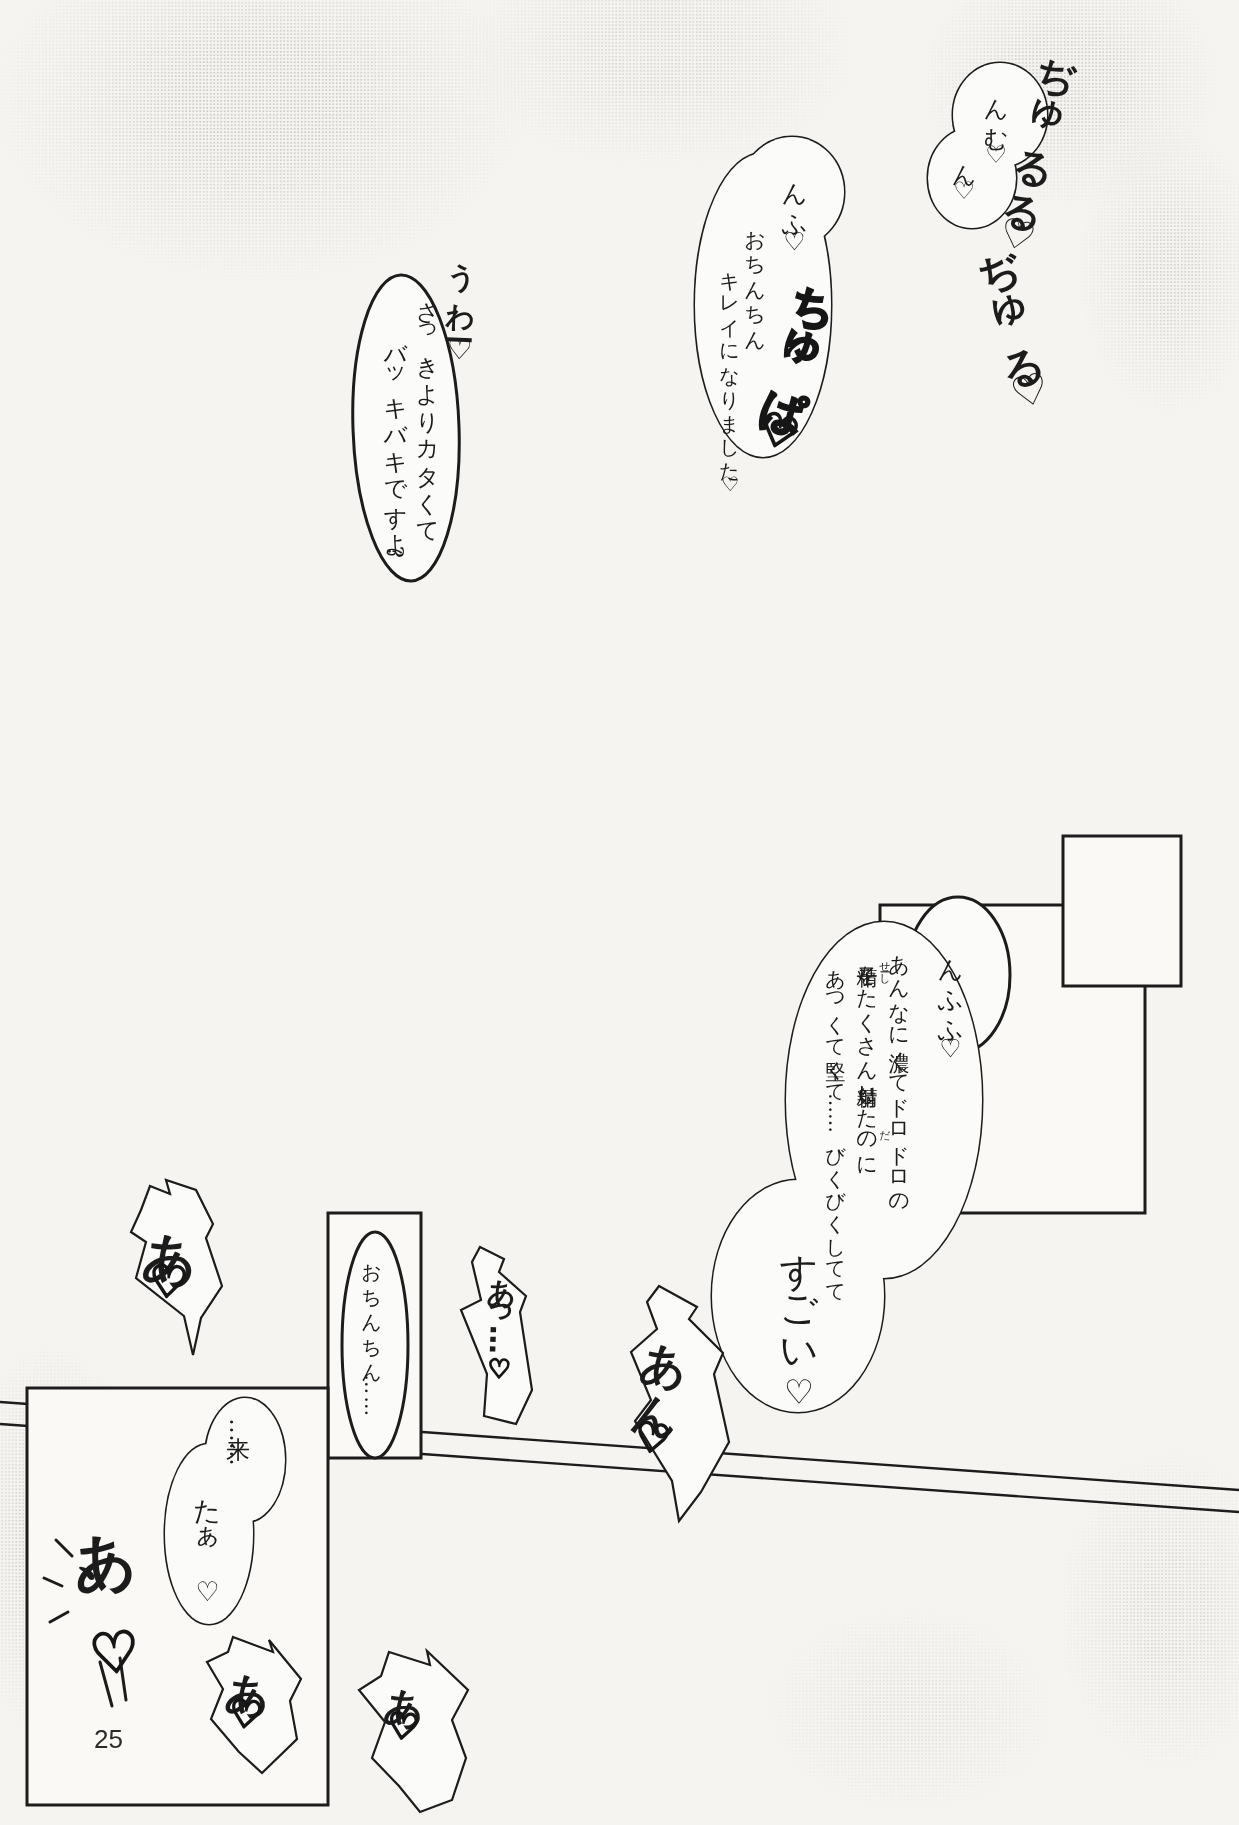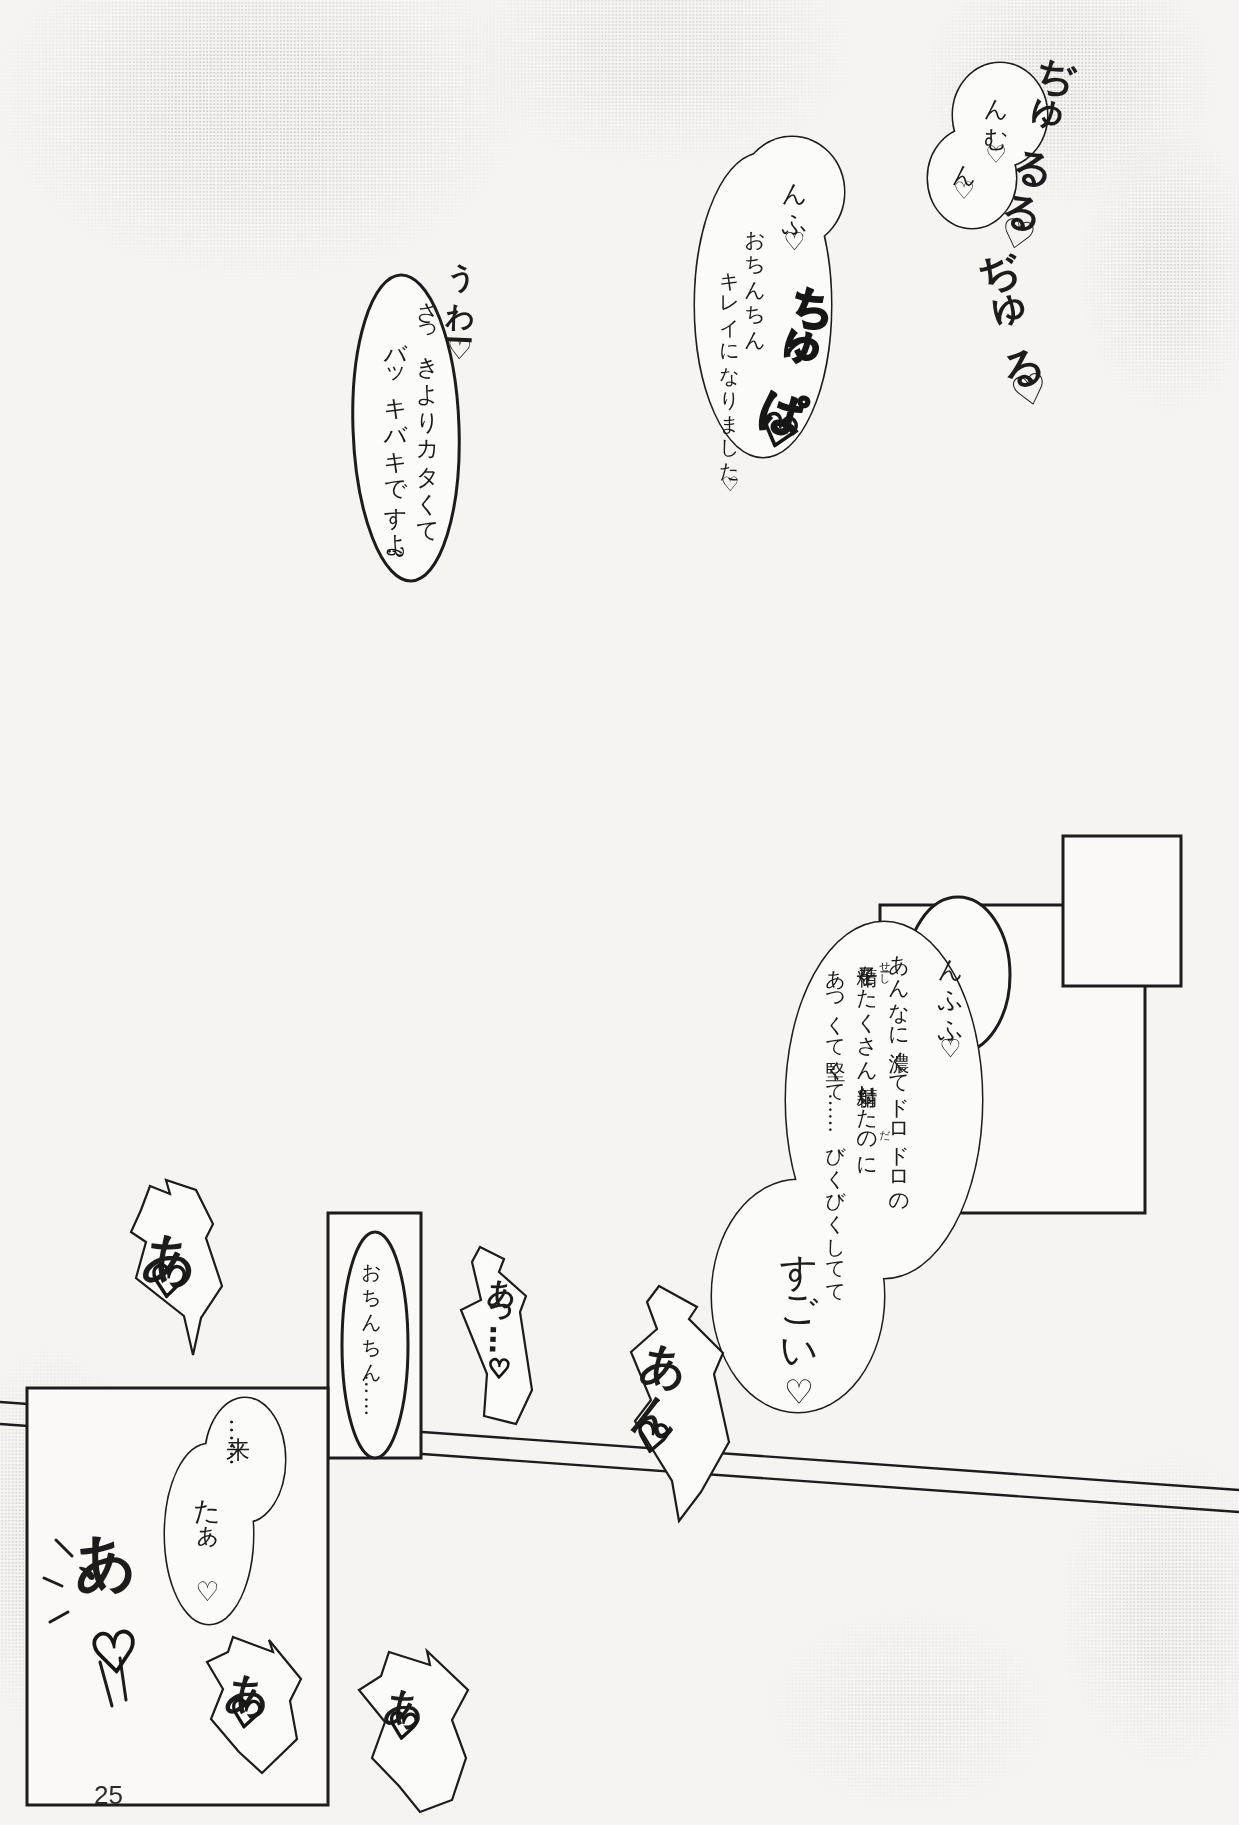--- a/index.html
+++ b/index.html
@@ -156,15 +156,15 @@
   </div>
 
   <div class="vtext sfx" style="left:234px;top:1640px;font-size:44px;transform:rotate(8deg);transform-origin:top left;">
     <span>あ</span><span class="oheart" style="font-size:38px;">♡</span>
   </div>
 
   <div class="vtext sfx" style="left:392px;top:1658px;font-size:40px;transform:rotate(8deg);transform-origin:top left;">
     <span>あ</span><span class="oheart" style="font-size:36px;">♡</span>
   </div>
 
-  <div class="pagenum" style="left:94px;top:1780px;">25</div>
+  <div class="pagenum" style="left:94px;top:1724px;">25</div>
 
 </div>
 
 </body></html>

